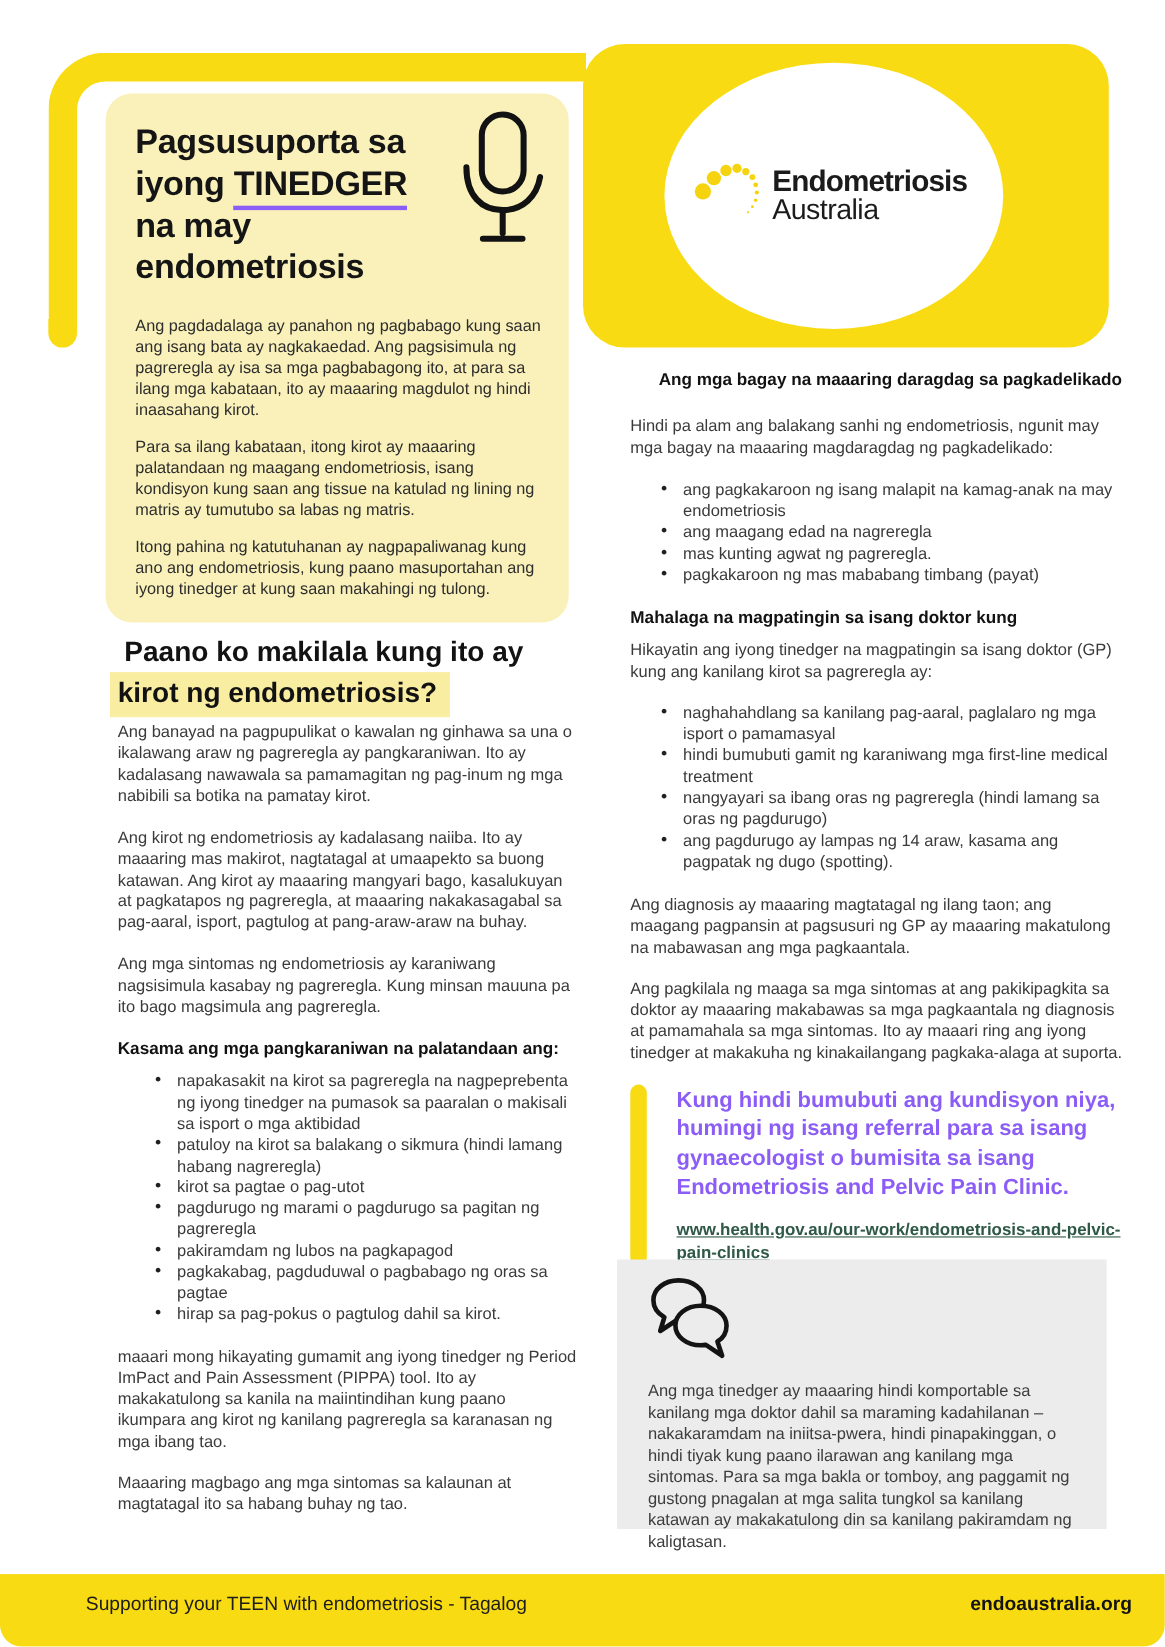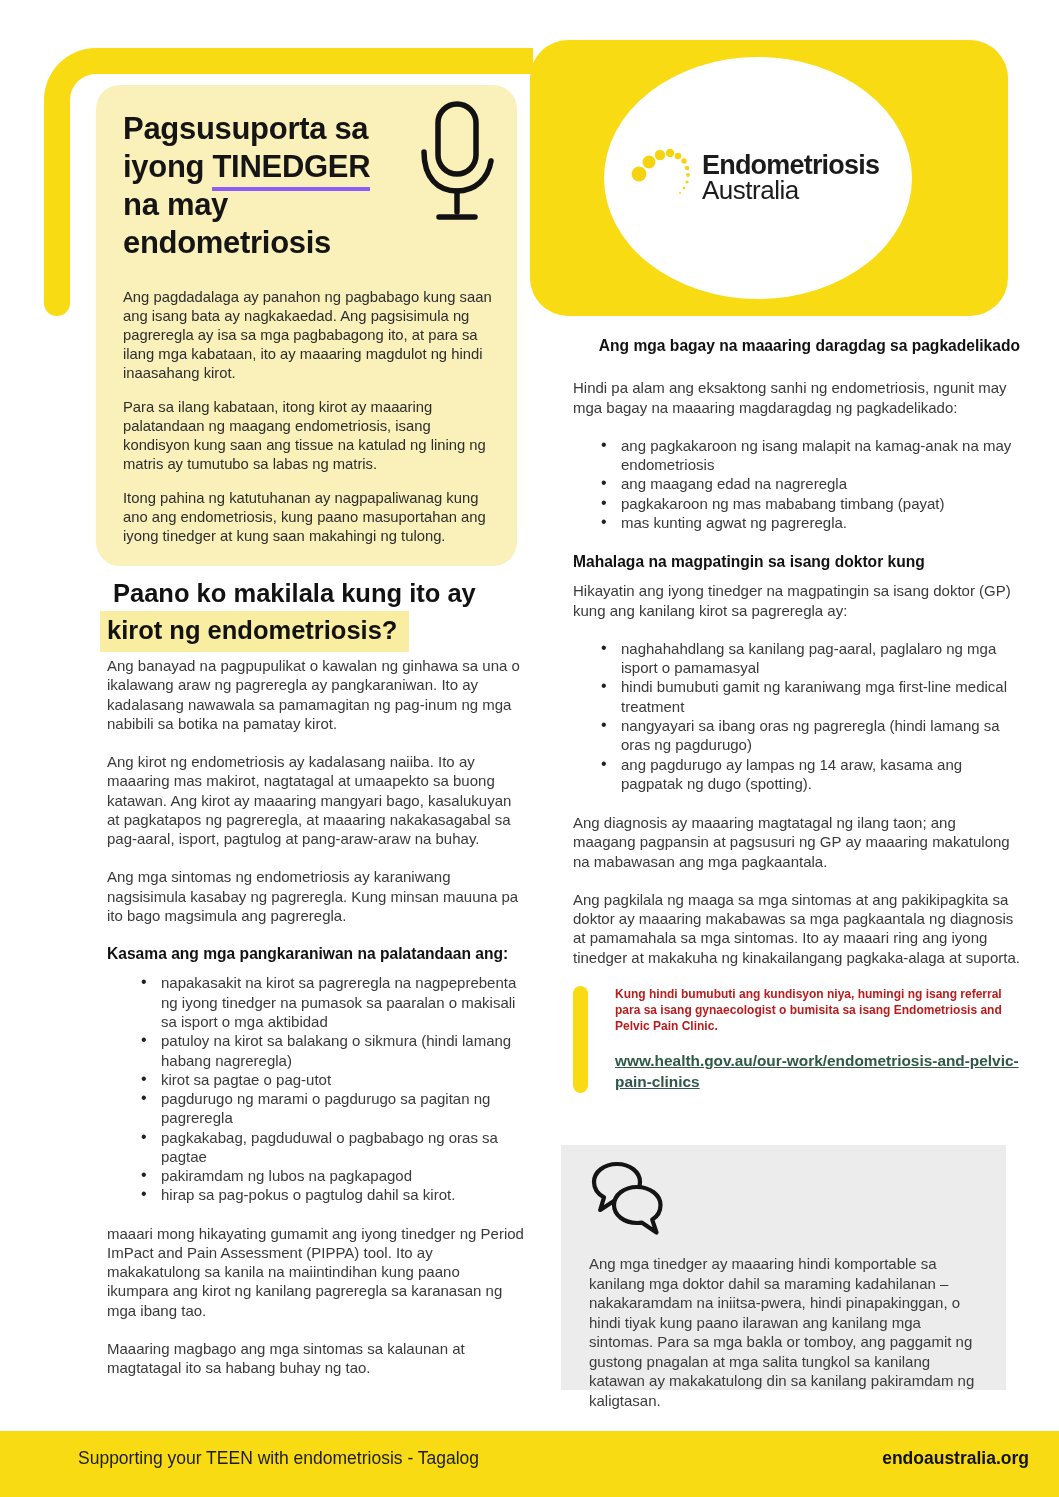--- a/index.html
+++ b/index.html
@@ -8,21 +8,21 @@
     --highlight:#F9EDA2;
     --link-green:#2E5847;
     --note-gray:#ECECEC;
     --ink:#141414;
     --body:#3A3A3A;
   }
   *{box-sizing:border-box;}
   html,body{margin:0;padding:0;background:#fff;}
   .sheet{
     position:relative;width:1059px;height:1497px;background:#fff;overflow:hidden;
-    font-family:"Liberation Sans",sans-serif;color:var(--body);
+    font-family:"Liberation Sans",sans-serif;color:var(--body);border-radius:20px;
   }
 
   
   .frame{
     position:absolute;left:44px;top:48px;width:489px;height:256px;
     border-top:26px solid var(--yellow);border-left:26px solid var(--yellow);
     border-top-left-radius:52px;
   }
   .frame::after{ 
     content:"";position:absolute;left:-26px;bottom:-12px;width:26px;height:26px;
@@ -73,21 +73,21 @@
     position:relative;padding-left:21px;font-size:15px;line-height:1.285;color:var(--body);
   }
   ul.blist li::before,ul.blist-r li::before{
     content:"\2022";position:absolute;left:1px;top:-1px;font-size:16px;color:#202020;
   }
 
   
   .callout{display:flex;margin-top:6px;}
   .callout-bar{width:15px;border-radius:9px;background:var(--yellow);flex:0 0 15px;}
   .callout-body{margin-left:27px;padding-top:1px;}
-  .callout-text{font-size:12px;font-weight:bold;color:#b91c1c;line-height:1.32;margin:0 0 17px;}
+  .callout-text{font-size:20px;font-weight:bold;color:#8b5cf6;line-height:1.32;margin:0 0 17px;}
   .callout-link{
     font-size:15.4px;font-weight:bold;color:var(--link-green);
     text-decoration:underline;line-height:1.35;display:inline-block;
     overflow-wrap:break-word;max-width:405px;
   }
 
   
   .note-box{
     position:absolute;left:561px;top:1145px;width:445px;height:245px;
     background:var(--note-gray);padding:15px 28px 18px 28px;
@@ -168,40 +168,40 @@
         <p class="body">Ang kirot ng endometriosis ay kadalasang naiiba. Ito ay maaaring mas makirot, nagtatagal at umaapekto sa buong katawan. Ang kirot ay maaaring mangyari bago, kasalukuyan at pagkatapos ng pagreregla, at maaaring nakakasagabal sa pag-aaral, isport, pagtulog at pang-araw-araw na buhay.</p>
         <p class="body">Ang mga sintomas ng endometriosis ay karaniwang nagsisimula kasabay ng pagreregla. Kung minsan mauuna pa ito bago magsimula ang pagreregla.</p>
       </div>
     <h3 class="sub">Kasama ang mga pangkaraniwan na palatandaan ang:</h3>
     <ul class="blist">
 
     <li>napakasakit na kirot sa pagreregla na nagpeprebenta ng iyong tinedger na pumasok sa paaralan o makisali sa isport o mga aktibidad</li>
         <li>patuloy na kirot sa balakang o sikmura (hindi lamang habang nagreregla)</li>
         <li>kirot sa pagtae o pag-utot</li>
         <li>pagdurugo ng marami o pagdurugo sa pagitan ng pagreregla</li>
+        <li>pakiramdam ng lubos na pagkapagod</li>
         <li>pagkakabag, pagduduwal o pagbabago ng oras sa pagtae</li>
-        <li>pakiramdam ng lubos na pagkapagod</li>
         <li>hirap sa pag-pokus o pagtulog dahil sa kirot.</li>
       </ul>
     <div>
 
     <p class="body">maaari mong hikayating gumamit ang iyong tinedger ng Period ImPact and Pain Assessment (PIPPA) tool. Ito ay makakatulong sa kanila na maiintindihan kung paano ikumpara ang kirot ng kanilang pagreregla sa karanasan ng mga ibang tao.</p>
         <p class="body">Maaaring magbago ang mga sintomas sa kalaunan at magtatagal ito sa habang buhay ng tao.</p>
       </div>
   </div>
 
   <div class="col right-col">
     <h3 class="sub-r">Ang mga bagay na maaaring daragdag sa pagkadelikado</h3>
-    <p class="body">Hindi pa alam ang eksaktong sanhi ng endometriosis, ngunit may mga bagay na maaaring magdaragdag ng pagkadelikado:</p>
+    <p class="body">Hindi pa alam ang balakang sanhi ng endometriosis, ngunit may mga bagay na maaaring magdaragdag ng pagkadelikado:</p>
     <ul class="blist-r">
 
     <li>ang pagkakaroon ng isang malapit na kamag-anak na may endometriosis</li>
         <li>ang maagang edad na nagreregla</li>
+        <li>mas kunting agwat ng pagreregla.</li>
         <li>pagkakaroon ng mas mababang timbang (payat)</li>
-        <li>mas kunting agwat ng pagreregla.</li>
       </ul>
     <h3 class="sub">Mahalaga na magpatingin sa isang doktor kung</h3>
     <p class="body">Hikayatin ang iyong tinedger na magpatingin sa isang doktor (GP) kung ang kanilang kirot sa pagreregla ay:</p>
     <ul class="blist-r">
 
     <li>naghahahdlang sa kanilang pag-aaral, paglalaro ng mga isport o pamamasyal</li>
         <li>hindi bumubuti gamit ng karaniwang mga first-line medical treatment</li>
         <li>nangyayari sa ibang oras ng pagreregla (hindi lamang sa oras ng pagdurugo)</li>
         <li>ang pagdurugo ay lampas ng 14 araw, kasama ang pagpatak ng dugo (spotting).</li>
       </ul>

